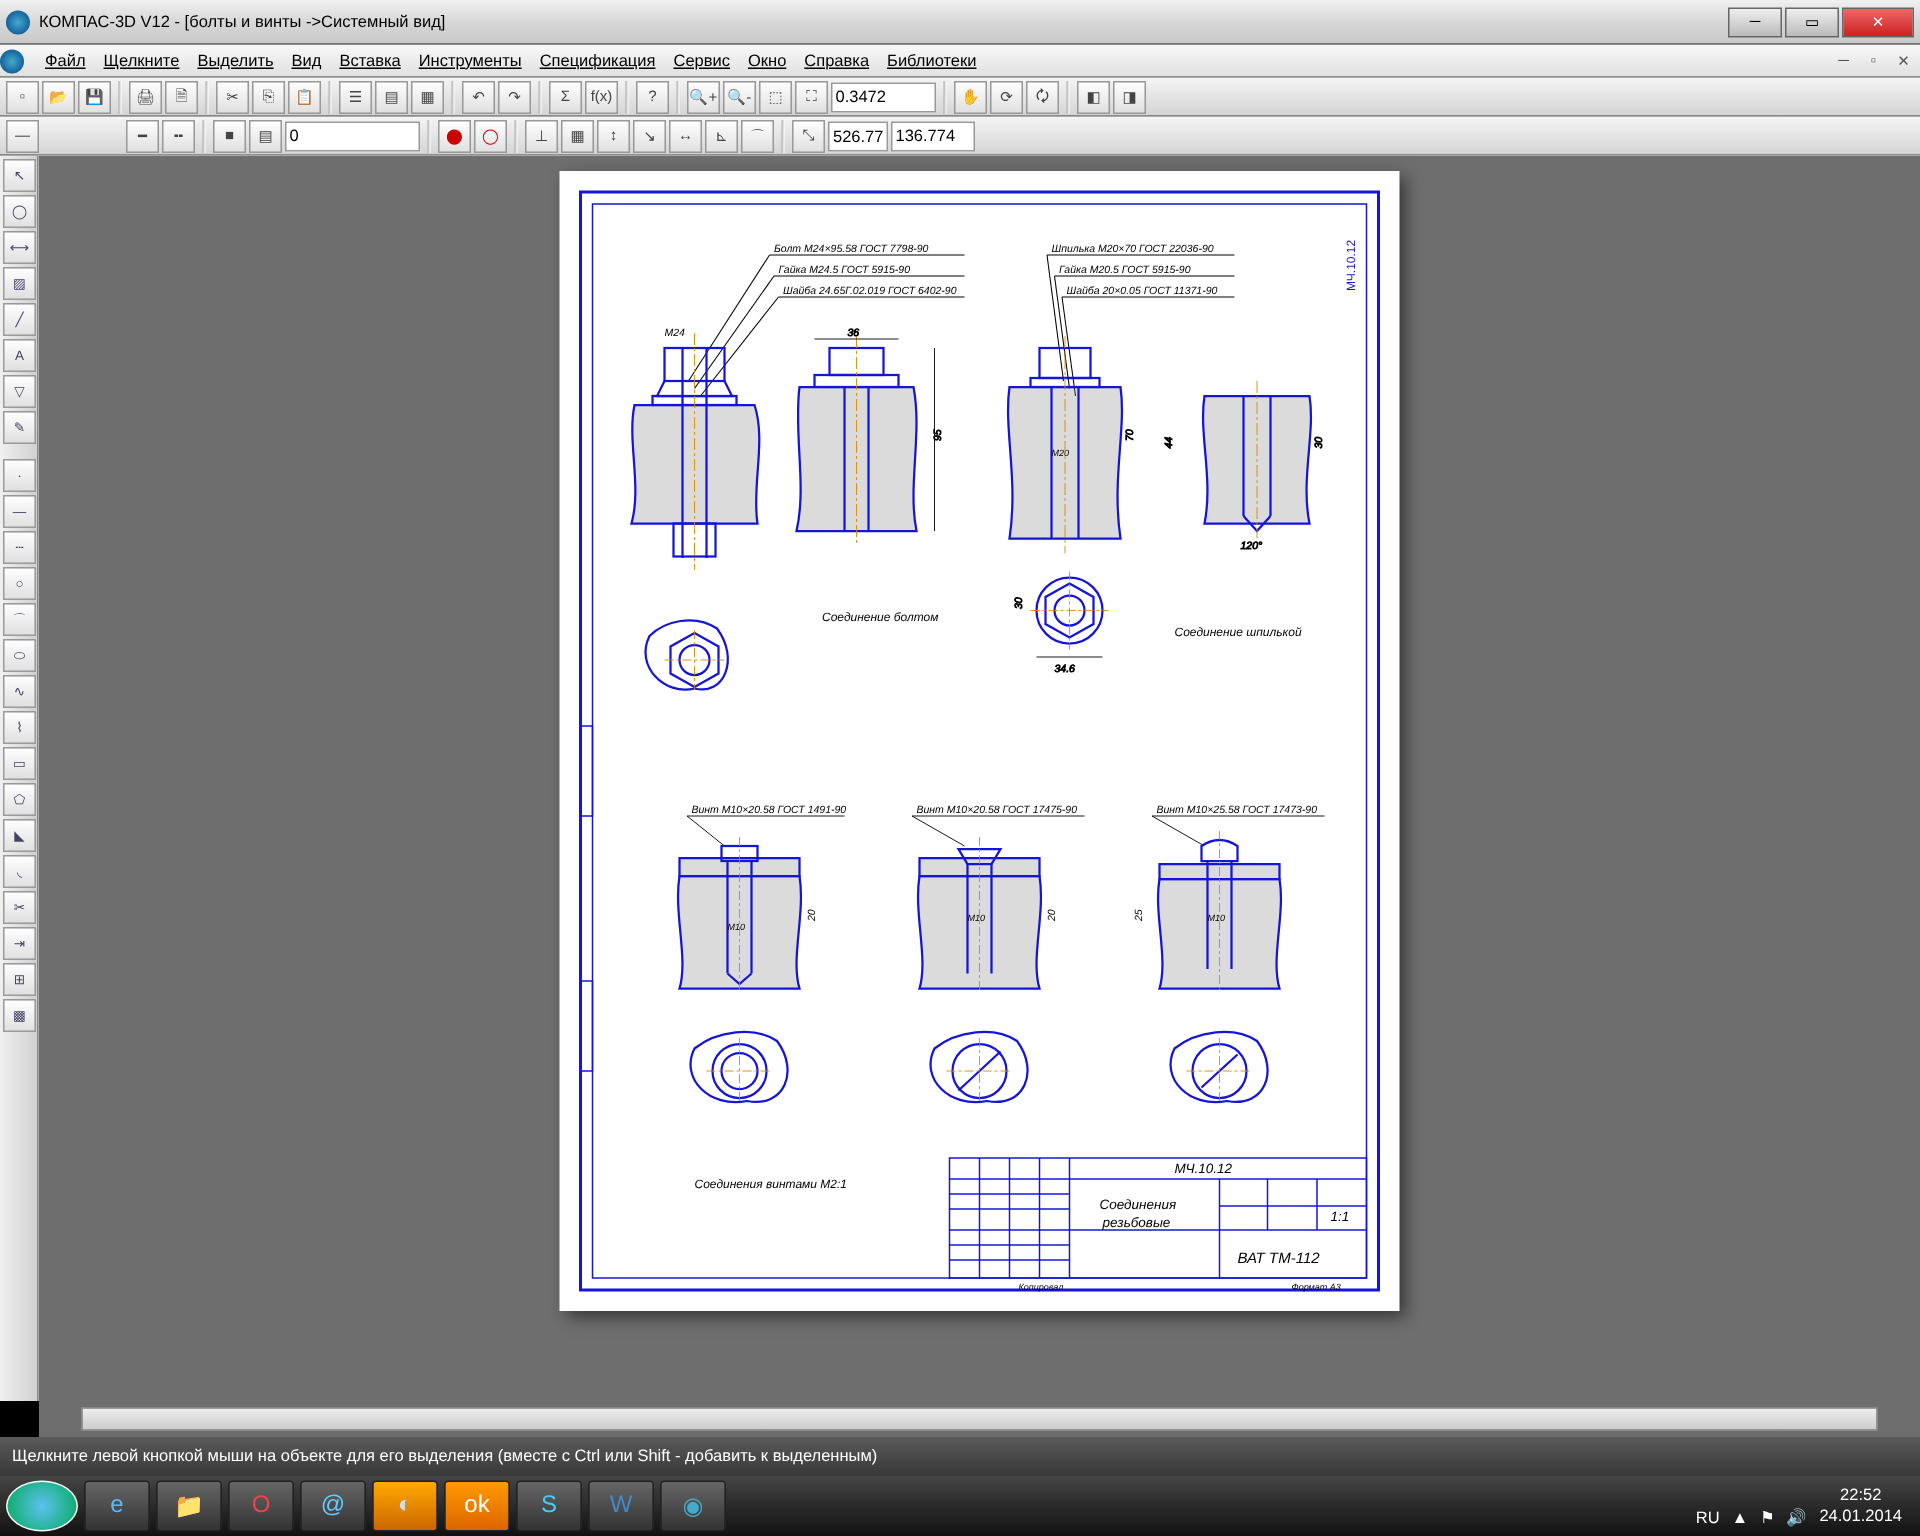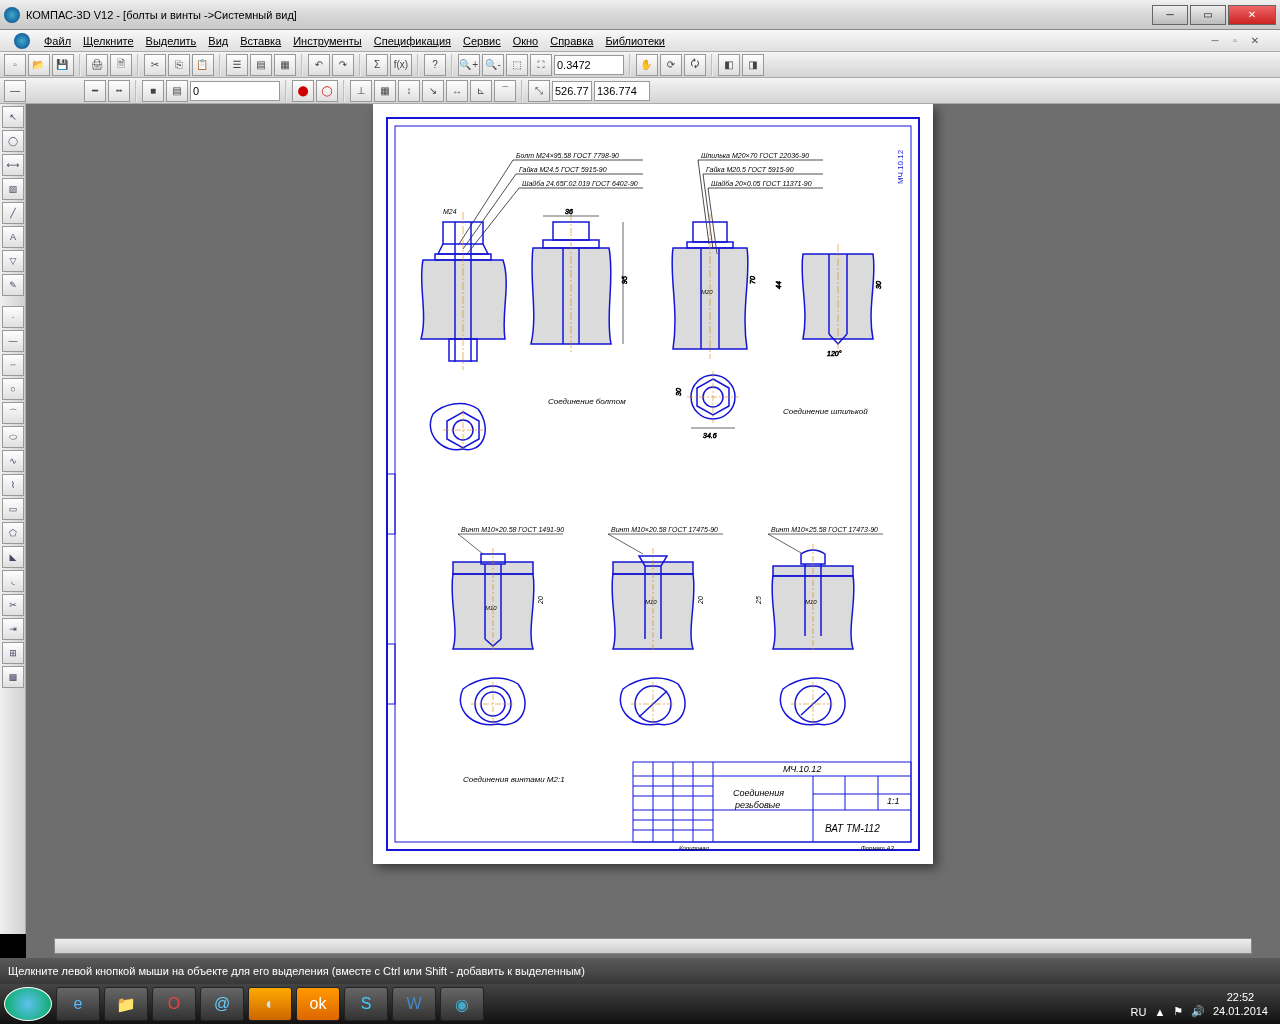--- a/index.html
+++ b/index.html
@@ -7,40 +7,40 @@
 
 
 .titlebar { height: 30px; background: linear-gradient(#f0f0f0,#d8d8d8,#c8c8c8); display: flex; align-items: center; padding: 0 4px; border-bottom: 1px solid #888; }
 .titlebar .app-icon { width: 16px; height: 16px; background: radial-gradient(circle,#4ac,#048); border-radius: 50%; margin-right: 6px; }
 .titlebar .title { font-size: 11px; color: #000; flex: 1; }
 .win-btns { display: flex; gap: 2px; }
 .win-btn { width: 36px; height: 20px; border: 1px solid #666; background: linear-gradient(#eee,#bbb); font-size: 10px; display: flex; align-items: center; justify-content: center; cursor: pointer; }
 .win-btn.close { background: linear-gradient(#e66,#c22); color: #fff; width: 48px; }
 
 
-.menubar { height: 22px; background: linear-gradient(#f8f8f8,#e0e0e0); display: flex; align-items: center; padding: 0 14px; border-bottom: 1px solid #aaa; }
+.menubar { height: 22px; background: linear-gradient(#f8f8f8,#e0e0e0); display: flex; align-items: center; padding: 0 0; border-bottom: 1px solid #aaa; }
 .menubar .app-small { width: 16px; height: 16px; background: radial-gradient(circle,#4ac,#048); border-radius: 50%; margin-right: 8px; }
 .menu-item { font-size: 11px; padding: 2px 6px; cursor: pointer; }
 .menu-item u { text-decoration: underline; }
 .mdi-btns { display:flex; gap:6px; margin-left:auto; margin-right:4px; }
 .mdi-b { width:14px; height:14px; font-size:10px; display:flex; align-items:center; justify-content:center; cursor:pointer; color:#555; }
 
 
 .toolbar { height: 26px; background: linear-gradient(#f4f4f4,#d4d4d4); display: flex; align-items: center; padding: 0 4px; border-bottom: 1px solid #aaa; gap: 2px; }
 .tbtn { width: 22px; height: 22px; background: linear-gradient(#fefefe,#e0e0e0); border: 1px solid #999; display: flex; align-items: center; justify-content: center; font-size: 10px; cursor: pointer; color: #444; }
 .tsep { width: 2px; height: 22px; background: linear-gradient(to right, #aaa, #fff); margin: 0 3px; }
 .tdrop { height: 20px; font-size: 11px; border: 1px solid #999; background: #fff; padding: 0 2px; }
 
 
 .sidebar { position: absolute; left: 0; top: 104px; width: 26px; bottom: 90px; background: linear-gradient(to right,#f0f0f0,#d0d0d0); border-right: 1px solid #aaa; display: flex; flex-direction: column; padding: 2px; gap: 2px; }
 .sbtn { width: 22px; height: 22px; background: linear-gradient(#fefefe,#e0e0e0); border: 1px solid #999; display: flex; align-items: center; justify-content: center; font-size: 9px; cursor: pointer; color:#446; }
 
 
 .canvas { position: absolute; left: 26px; top: 104px; right: 0; bottom: 90px; background: #6e6e6e; display: flex; align-items: flex-start; justify-content: center; overflow: hidden; }
-.sheet { width: 560px; height: 760px; background: #fff; margin-top: 0; position: relative; box-shadow: 4px 4px 10px rgba(0,0,0,0.5); padding-left: 20px; }
+.sheet { width: 560px; height: 760px; background: #fff; margin-top: 10px; position: relative; box-shadow: 4px 4px 10px rgba(0,0,0,0.5); padding-left: 20px; }
 .drawing { position: absolute; inset: 10px; }
 
 
 .bottom-panel { position:absolute; left:26px; right:0; bottom:66px; height:24px; background:#6e6e6e; padding:4px 28px; }
 .bottom-panel .inner { height:16px; background:linear-gradient(#eee,#ccc); border:1px solid #888; }
 .statusbar { position: absolute; left: 0; right: 0; bottom: 40px; height: 26px; background: linear-gradient(#5a5a5a,#383838); display: flex; align-items: center; padding: 0 8px; font-size: 11px; color: #fff; }
 
 
 .taskbar { position: absolute; left: 0; right: 0; bottom: 0; height: 40px; background: linear-gradient(#444,#111); display: flex; align-items: center; padding: 0 4px; gap: 4px; }
 .start { width: 48px; height: 34px; background: radial-gradient(circle,#5dc1f0,#0a5); border-radius: 50%; border: 1px solid #fff; cursor: pointer; }

